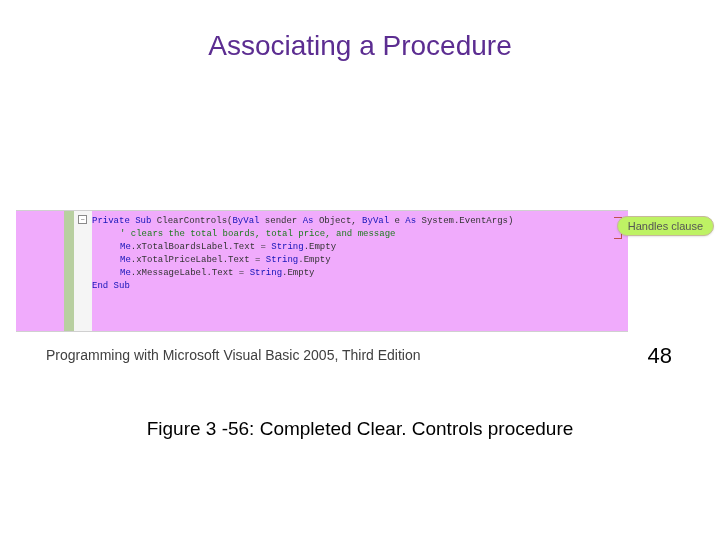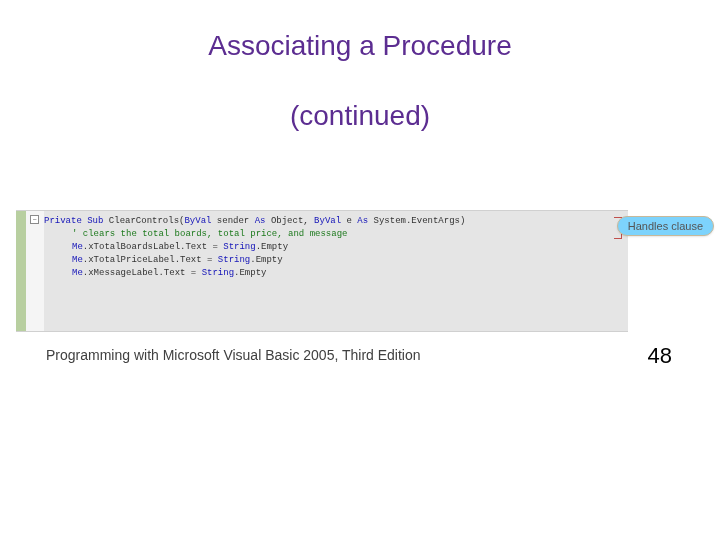--- a/index.html
+++ b/index.html
@@ -12,24 +12,25 @@
     line-height: 1.25;
     padding: 28px 40px 0 40px;
     font-weight: 400;
   }
   .code-figure {
     position: absolute;
     left: 16px;
     top: 210px;
     width: 688px;
     height: 122px;
-    background: #e5e5e5;
+    background: #f0abfc;
     border-top: 1px solid #d0d0d0;
     border-bottom: 1px solid #d0d0d0;
     display: flex;
+    padding-left: 48px;
   }
   .gutter {
     width: 10px;
     background: #b8cfa0;
     flex: 0 0 10px;
   }
   .margin {
     width: 18px;
     flex: 0 0 18px;
     background: #f5f5f5;
@@ -79,21 +80,21 @@
     right: -40px;
     top: 17px;
     width: 40px;
     height: 0;
     border-top: 1.5px solid #c0504d;
   }
   .annot-bubble {
     position: absolute;
     right: 6px;
     top: 216px;
-    background: #7dd3fc;
+    background: #bef264;
     border: 1px solid #c7b99a;
     border-radius: 10px;
     padding: 3px 10px;
     font-family: Arial, sans-serif;
     font-size: 11px;
     color: #555;
     box-shadow: 0 1px 2px rgba(0,0,0,0.1);
   }
   .caption {
     position: absolute;
@@ -121,21 +122,20 @@
   .code-figure { width: 612px; }
 </style>
 </head>
 <body>
 
 <div class="slide">
 
   <div class="title">
     <span>Associating a Procedure</span><br>
     <br>
-    <span>(continued)</span>
   </div>
 
   <div class="code-figure">
     <div class="gutter"></div>
     <div class="margin">
       <div class="collapse-box">−</div>
     </div>
     <div class="code-area">
       <span class="line">
         <span class="kw">Private</span>
@@ -149,25 +149,31 @@
       <span class="line l3">
         <span class="kw">Me</span><span>.xTotalBoardsLabel.Text = </span><span class="kw">String</span><span>.Empty</span>
       </span>
       <span class="line l3">
         <span class="kw">Me</span><span>.xTotalPriceLabel.Text = </span><span class="kw">String</span><span>.Empty</span>
       </span>
       <span class="line l3">
         <span class="kw">Me</span><span>.xMessageLabel.Text = </span><span class="kw">String</span><span>.Empty</span>
       </span>
       <span class="blank"></span>
+      <span class="line">
+        <span class="kw">End</span>
+        <span> </span>
+        <span class="kw">Sub</span>
+      </span>
 
       <div class="bracket-line"></div>
       <div class="annot-line"></div>
     </div>
   </div>
 
   <div class="annot-bubble">Handles clause</div>
 
+  <div class="caption">Figure 3 -56: Completed Clear. Controls procedure</div>
 
   <div class="footer">Programming with Microsoft Visual Basic 2005, Third Edition</div>
   <div class="pagenum">48</div>
 
 </div>
 
 </body></html>

